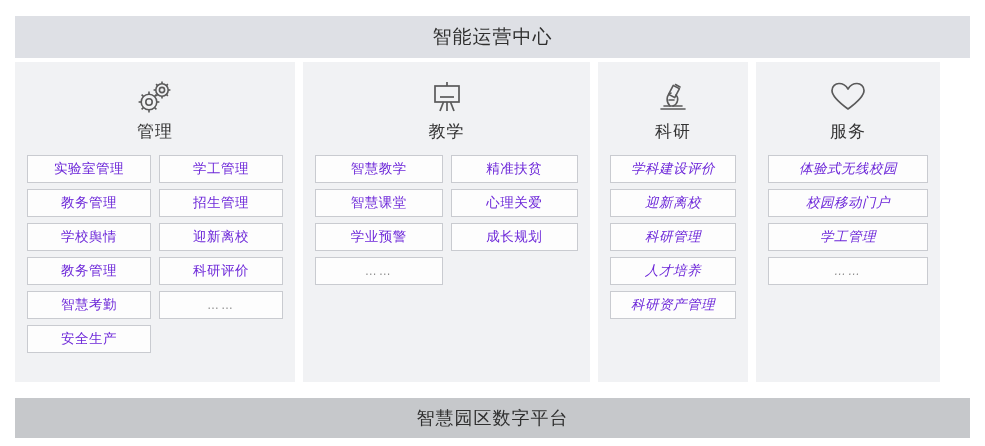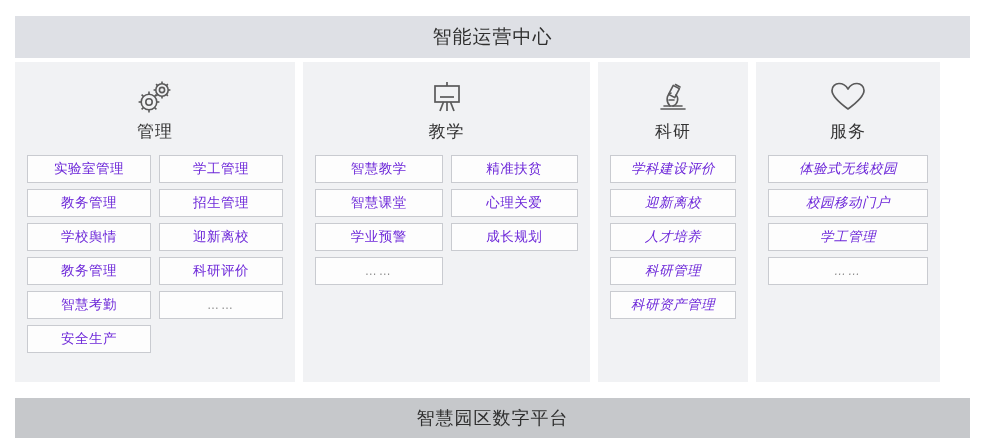--- a/index.html
+++ b/index.html
@@ -216,22 +216,22 @@
           <path d="M16 26 C 21 24, 22 18, 19 15"></path>
           <rect x="13.5" y="6.5" width="7" height="10" transform="rotate(28 17 11.5)"></rect>
           <line x1="18.5" y1="4.5" x2="23" y2="7"></line>
           <line x1="12" y1="20" x2="17" y2="20"></line>
         </svg>
       </div>
       <div class="panel-title">科研</div>
       <div class="items cols1">
         <div class="item">学科建设评价</div>
         <div class="item">迎新离校</div>
+        <div class="item">科研管理</div>
         <div class="item">人才培养</div>
-        <div class="item">科研管理</div>
         <div class="item">科研资产管理</div>
       </div>
     </div>
 
     <div class="panel w4">
       <div class="panel-icon">
         <svg width="38" height="34" viewBox="0 0 38 34" fill="none" stroke="#5a5a5a" stroke-width="1.7" stroke-linejoin="round">
           <path d="M19 29 C 8 21, 3 15, 3 10.5 C 3 6, 6.5 3.5, 10 3.5 C 13.2 3.5, 17 5.6, 19 9 C 21 5.6, 24.8 3.5, 28 3.5 C 31.5 3.5, 35 6, 35 10.5 C 35 15, 30 21, 19 29 Z"></path>
         </svg>
       </div>

